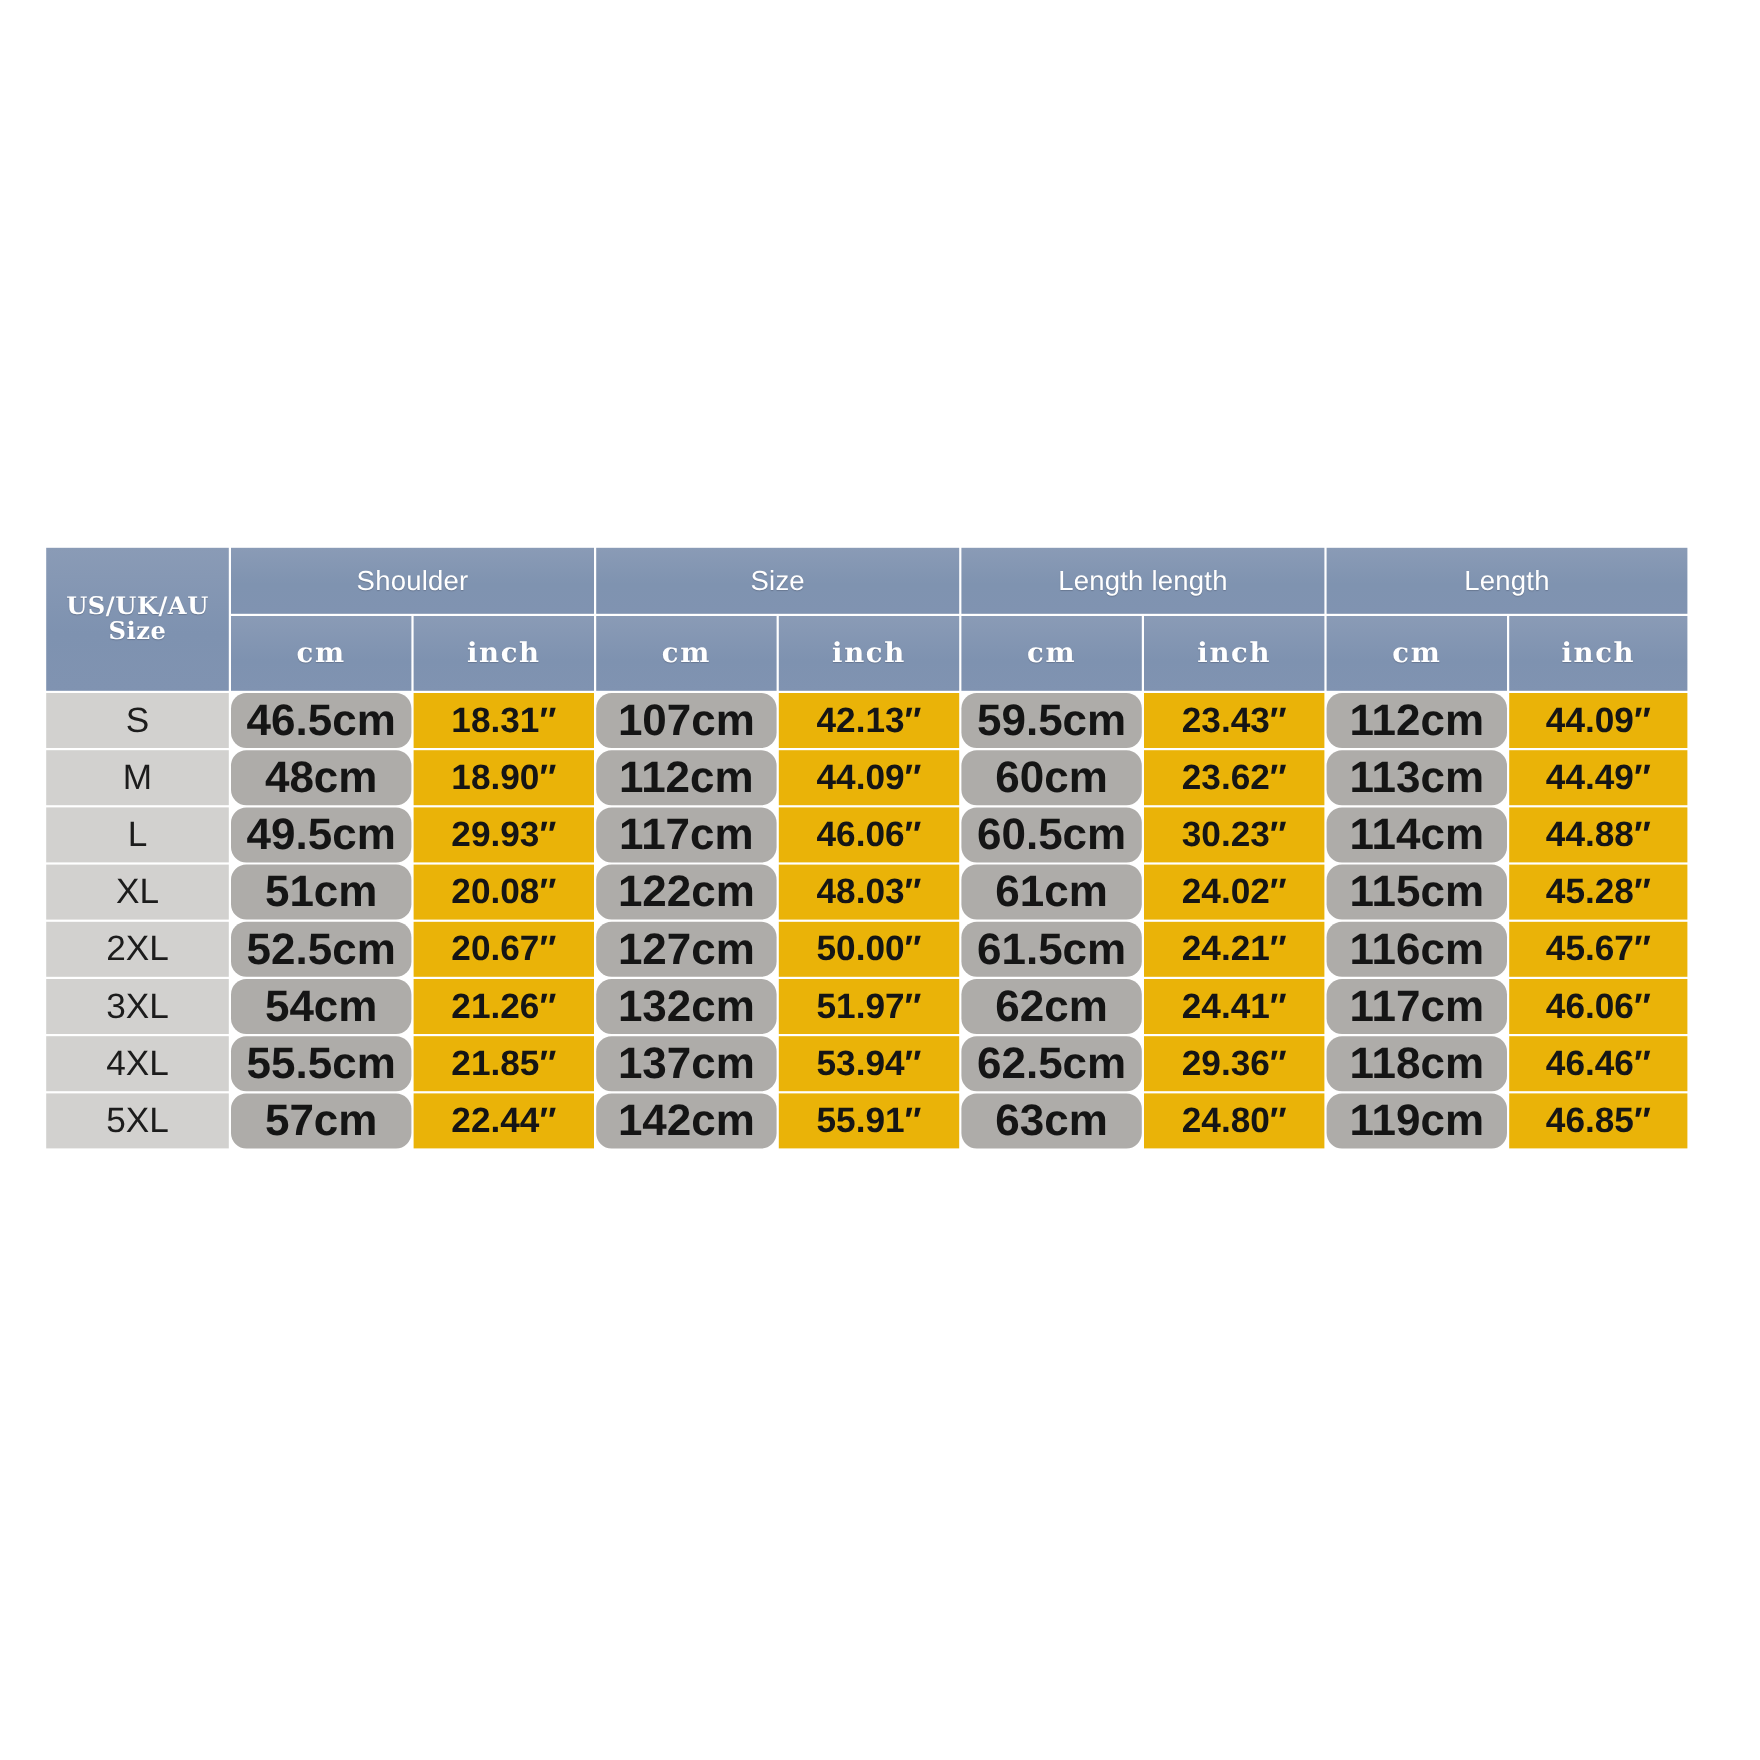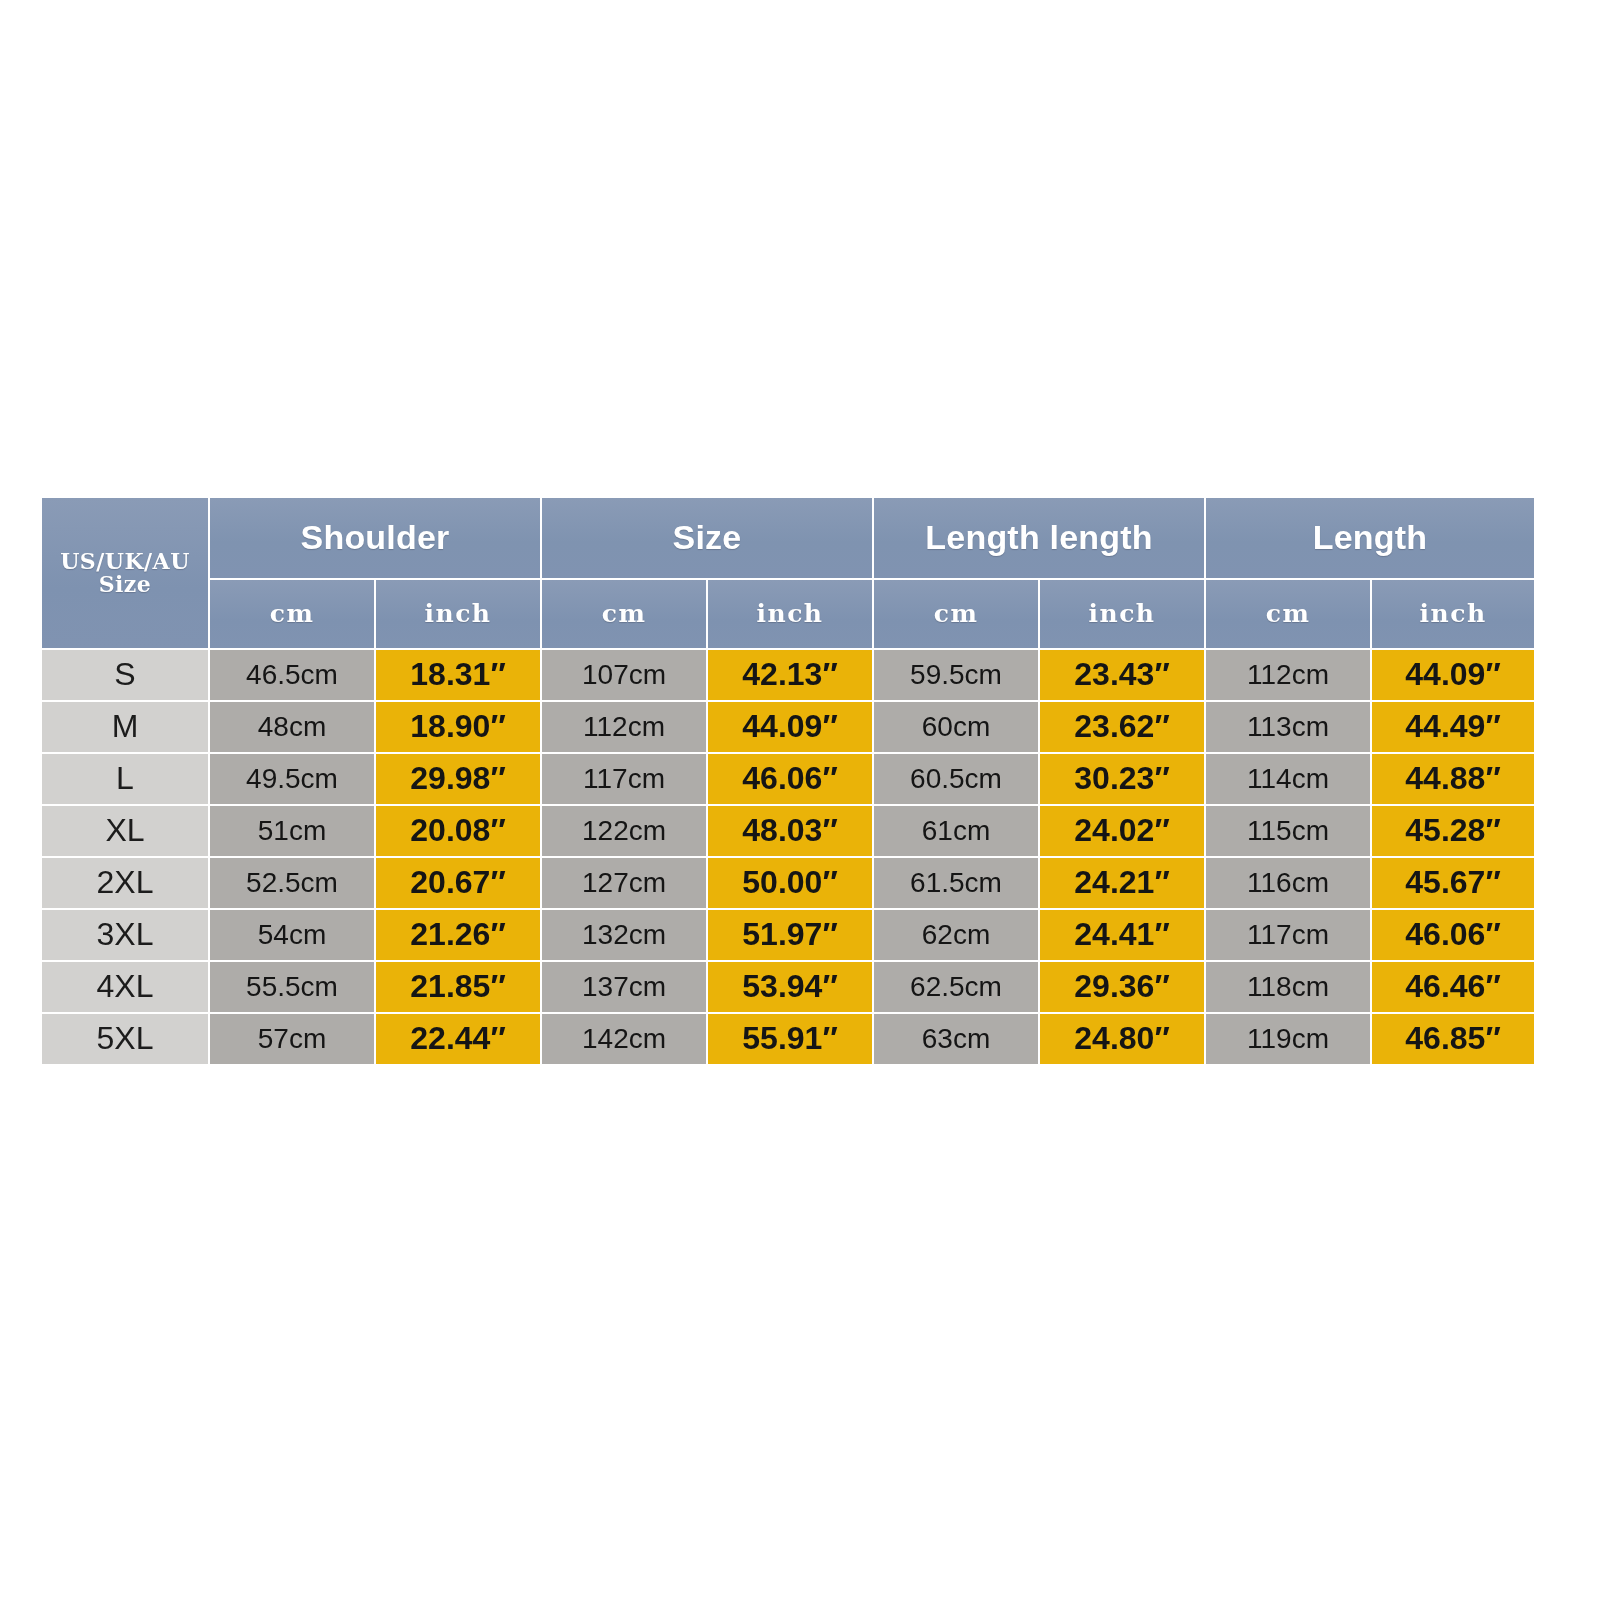--- a/index.html
+++ b/index.html
@@ -38,25 +38,25 @@
   table.size-table td {
     padding: 0;
     margin: 0;
     text-align: center;
     vertical-align: middle;
     line-height: 1.05;
   }
 
   
   .grp-head {
-    height: 80px;
+    height: 60px;
     background: linear-gradient(180deg, #8a9bb6 0%, #7f93b0 55%, #8093b1 100%);
     color: #ffffff;
-    font-size: 34px;
-    font-weight: bold;
+    font-size: 25px;
+    font-weight: normal;
     letter-spacing: 0.2px;
     text-shadow: 0 1px 1px rgba(60,70,90,0.35);
   }
 
   
   .unit-head {
     height: 68px;
     background: linear-gradient(180deg, #8a9bb6 0%, #7e92b0 60%, #8093b1 100%);
     color: #ffffff;
     font-family: "DejaVu Serif", serif;
@@ -83,22 +83,23 @@
 
   td.c-size {
     background: #d2d1cf;
     color: #1c1c1c;
     font-size: 32px;
     font-weight: 400;
   }
   td.c-cm {
     background: #aeaca9;
     color: #151515;
-    font-size: 28px;
-    font-weight: 400;
+    font-size: 40px;
+    font-weight: 700;
+    border-radius: 14px;
   }
   td.c-inch {
     background: #eab308;
     color: #151515;
     font-size: 32px;
     font-weight: 600;
   }
 </style>
 </head>
 <body>
@@ -161,21 +162,21 @@
             <td class="c-cm">112cm</td>
             <td class="c-inch">44.09″</td>
             <td class="c-cm">60cm</td>
             <td class="c-inch">23.62″</td>
             <td class="c-cm">113cm</td>
             <td class="c-inch">44.49″</td>
           </tr>
           <tr>
             <td class="c-size">L</td>
             <td class="c-cm">49.5cm</td>
-            <td class="c-inch">29.98″</td>
+            <td class="c-inch">29.93″</td>
             <td class="c-cm">117cm</td>
             <td class="c-inch">46.06″</td>
             <td class="c-cm">60.5cm</td>
             <td class="c-inch">30.23″</td>
             <td class="c-cm">114cm</td>
             <td class="c-inch">44.88″</td>
           </tr>
           <tr>
             <td class="c-size">XL</td>
             <td class="c-cm">51cm</td>

